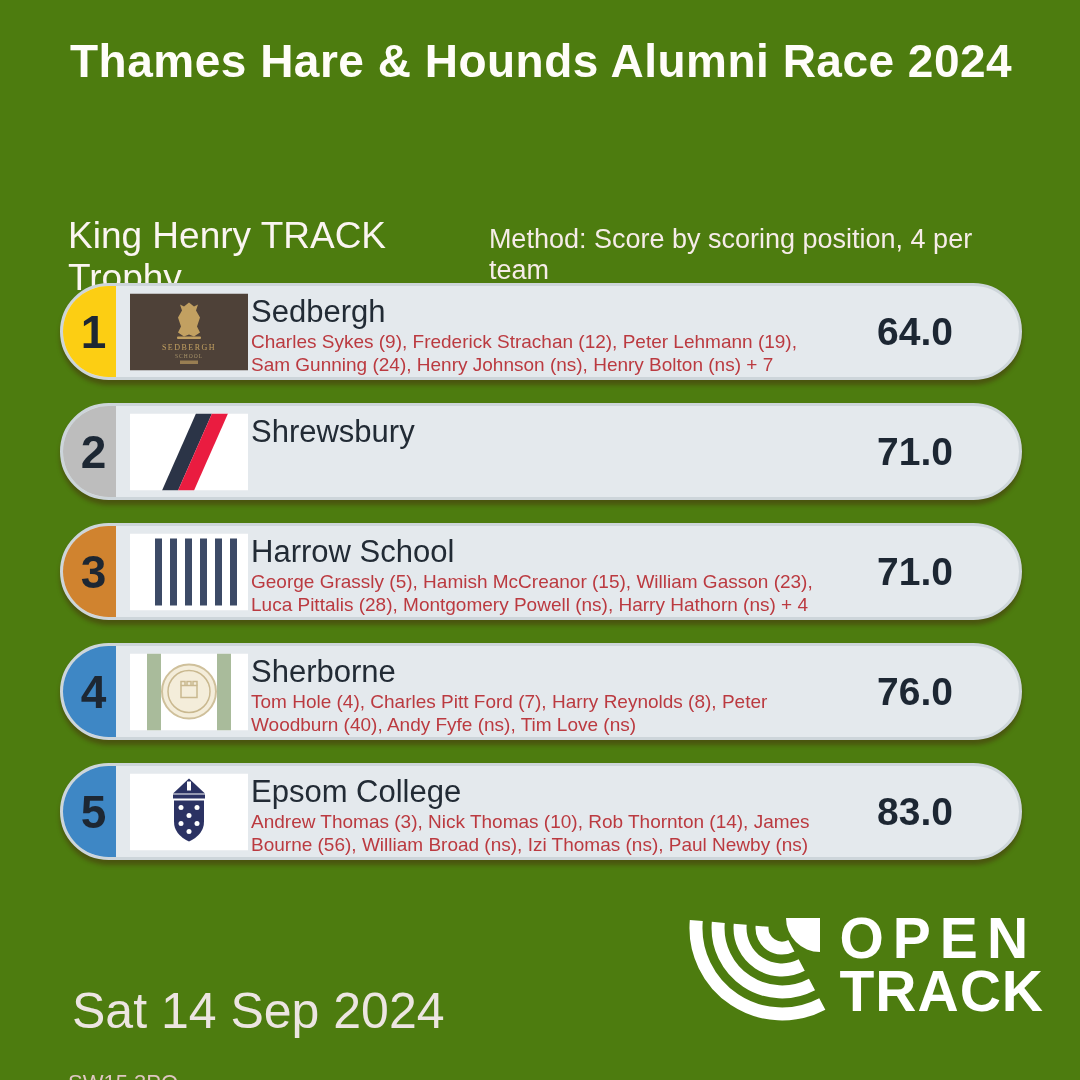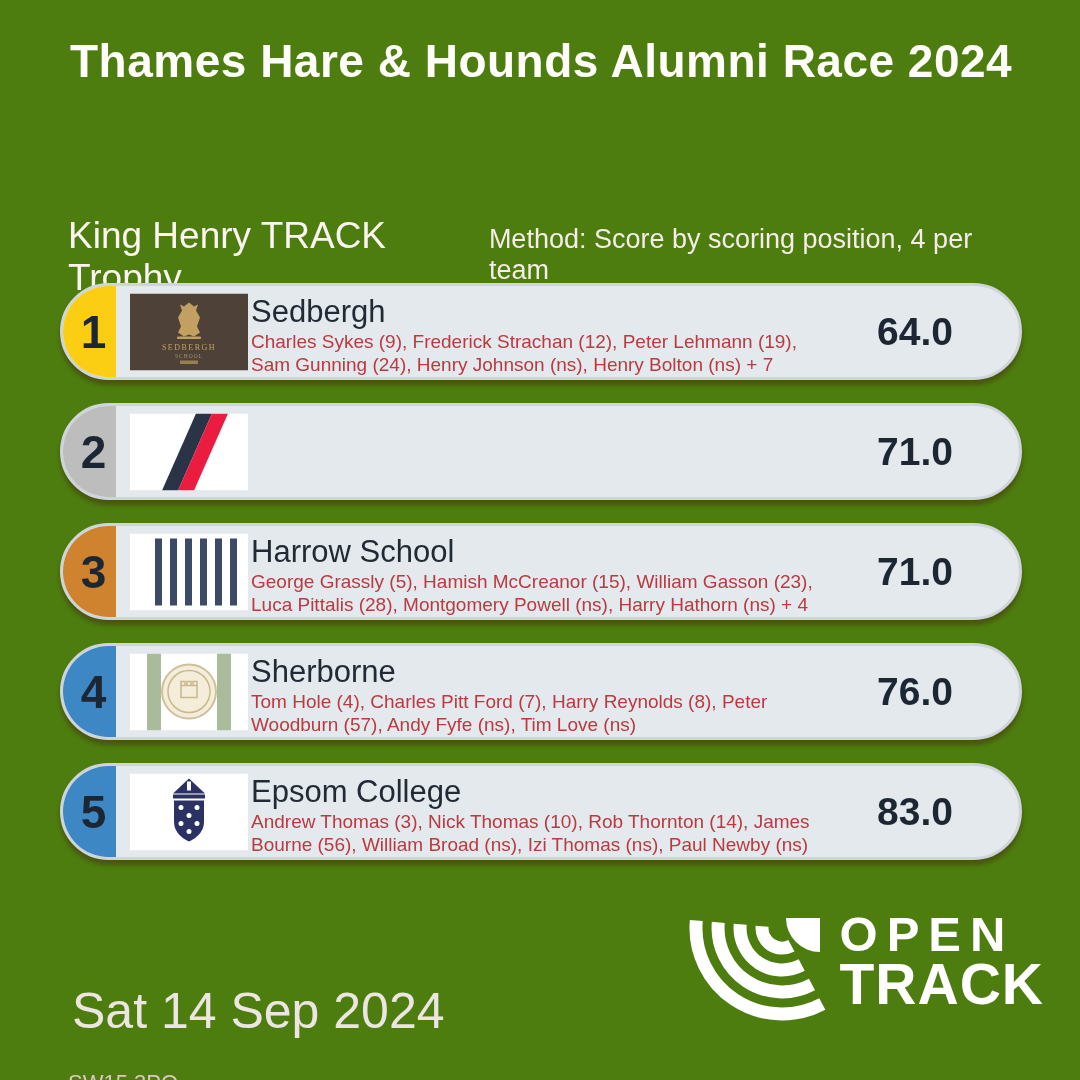--- a/index.html
+++ b/index.html
@@ -47,21 +47,21 @@
 
   .footer-date { position:absolute; left:72px; top:982px; font-size:50px; color:#ece5e1; }
   .footer-postcode { position:absolute; left:68px; top:1070px; font-size:22px; color:#dfc6c2; }
 
   .ot-logo {
     position:absolute; right:36px; top:918px;
     display:flex; align-items:flex-start; gap:12px; color:#ffffff;
   }
   .ot-icon svg { width:148px; height:118px; }
   .ot-text { display:flex; flex-direction:column; line-height:.93; font-weight:bold; margin-top:-6px; }
-  .ot-line1 { font-size:49px; letter-spacing:9px; }
+  .ot-line1 { font-size:57px; letter-spacing:9px; }
   .ot-line2 { font-size:57px; letter-spacing:1px;text-align:center; }
 </style>
 </head>
 <body>
 
 <div class="poster">
   <h1 class="event-title">Thames Hare &amp; Hounds Alumni Race 2024</h1>
 
   <div class="section-head">
     <div class="trophy-title">King Henry TRACK Trophy</div>
@@ -93,20 +93,21 @@
     <div class="row">
       <div class="badge" style="background: rgb(189, 189, 189);">
         <span class="rank">2</span>
       </div>
       <div class="logo"><svg viewBox="0 0 118 77" xmlns="http://www.w3.org/2000/svg">
     <rect width="118" height="77" fill="#ffffff"></rect>
     <polygon points="32,77 66,0 82,0 48,77" fill="#2b3447"></polygon>
     <polygon points="48,77 82,0 98,0 64,77" fill="#ea1c40"></polygon>
   </svg></div>
       <div class="info">
+        <div class="team">Shrewsbury</div>
       </div>
       <div class="score">71.0</div>
     </div>
 
     <div class="row">
       <div class="badge" style="background: rgb(208, 131, 47);">
         <span class="rank">3</span>
       </div>
       <div class="logo"><svg viewBox="0 0 118 77" xmlns="http://www.w3.org/2000/svg">
     <rect width="118" height="77" fill="#ffffff"></rect>
@@ -136,21 +137,21 @@
     <rect x="87" y="0" width="14" height="77" fill="#a9bb9b"></rect>
     <circle cx="59" cy="38" r="27" fill="#f4edda" stroke="#cfc09b" stroke-width="2"></circle>
     <g stroke="#c9b88f" fill="none" stroke-width="1.5">
       <circle cx="59" cy="38" r="21"></circle>
       <rect x="51" y="32" width="16" height="12"></rect>
       <path d="M51 32 v-4 h4 v4 M57 32 v-4 h4 v4 M63 32 v-4 h4 v4"></path>
     </g>
   </svg></div>
       <div class="info">
         <div class="team">Sherborne</div>
-        <div class="runners">Tom Hole (4), Charles Pitt Ford (7), Harry Reynolds (8), Peter Woodburn (57), Andy Fyfe (ns), Tim Love (ns)</div>
+        <div class="runners">Tom Hole (4), Charles Pitt Ford (7), Harry Reynolds (8), Peter Woodburn (40), Andy Fyfe (ns), Tim Love (ns)</div>
       </div>
       <div class="score">76.0</div>
     </div>
 
     <div class="row">
       <div class="badge" style="background: rgb(62, 135, 197);">
         <span class="rank">5</span>
       </div>
       <div class="logo"><svg viewBox="0 0 118 77" xmlns="http://www.w3.org/2000/svg">
     <rect width="118" height="77" fill="#ffffff"></rect>

